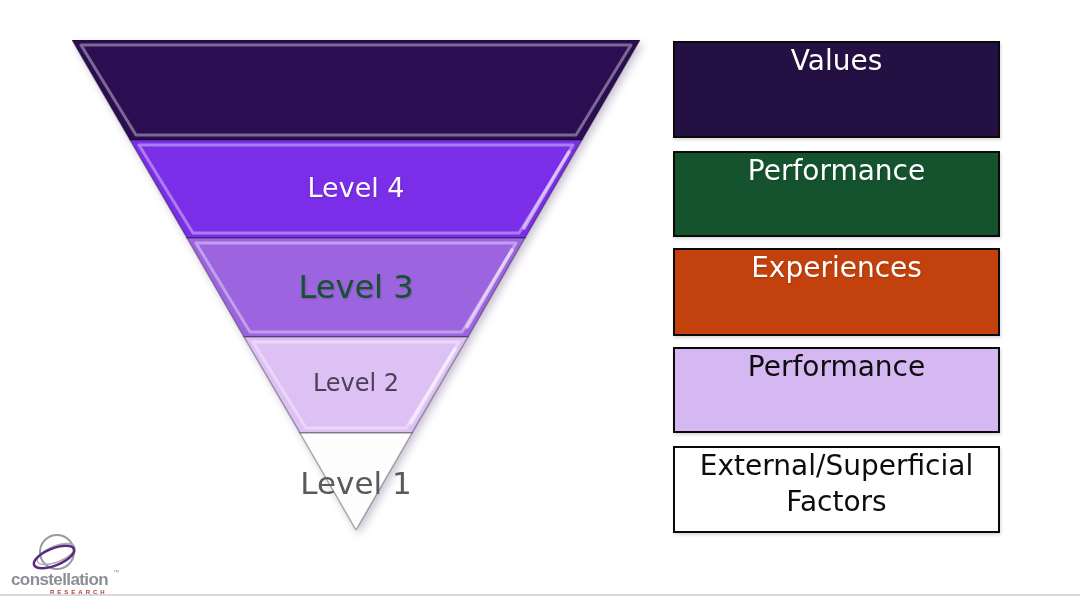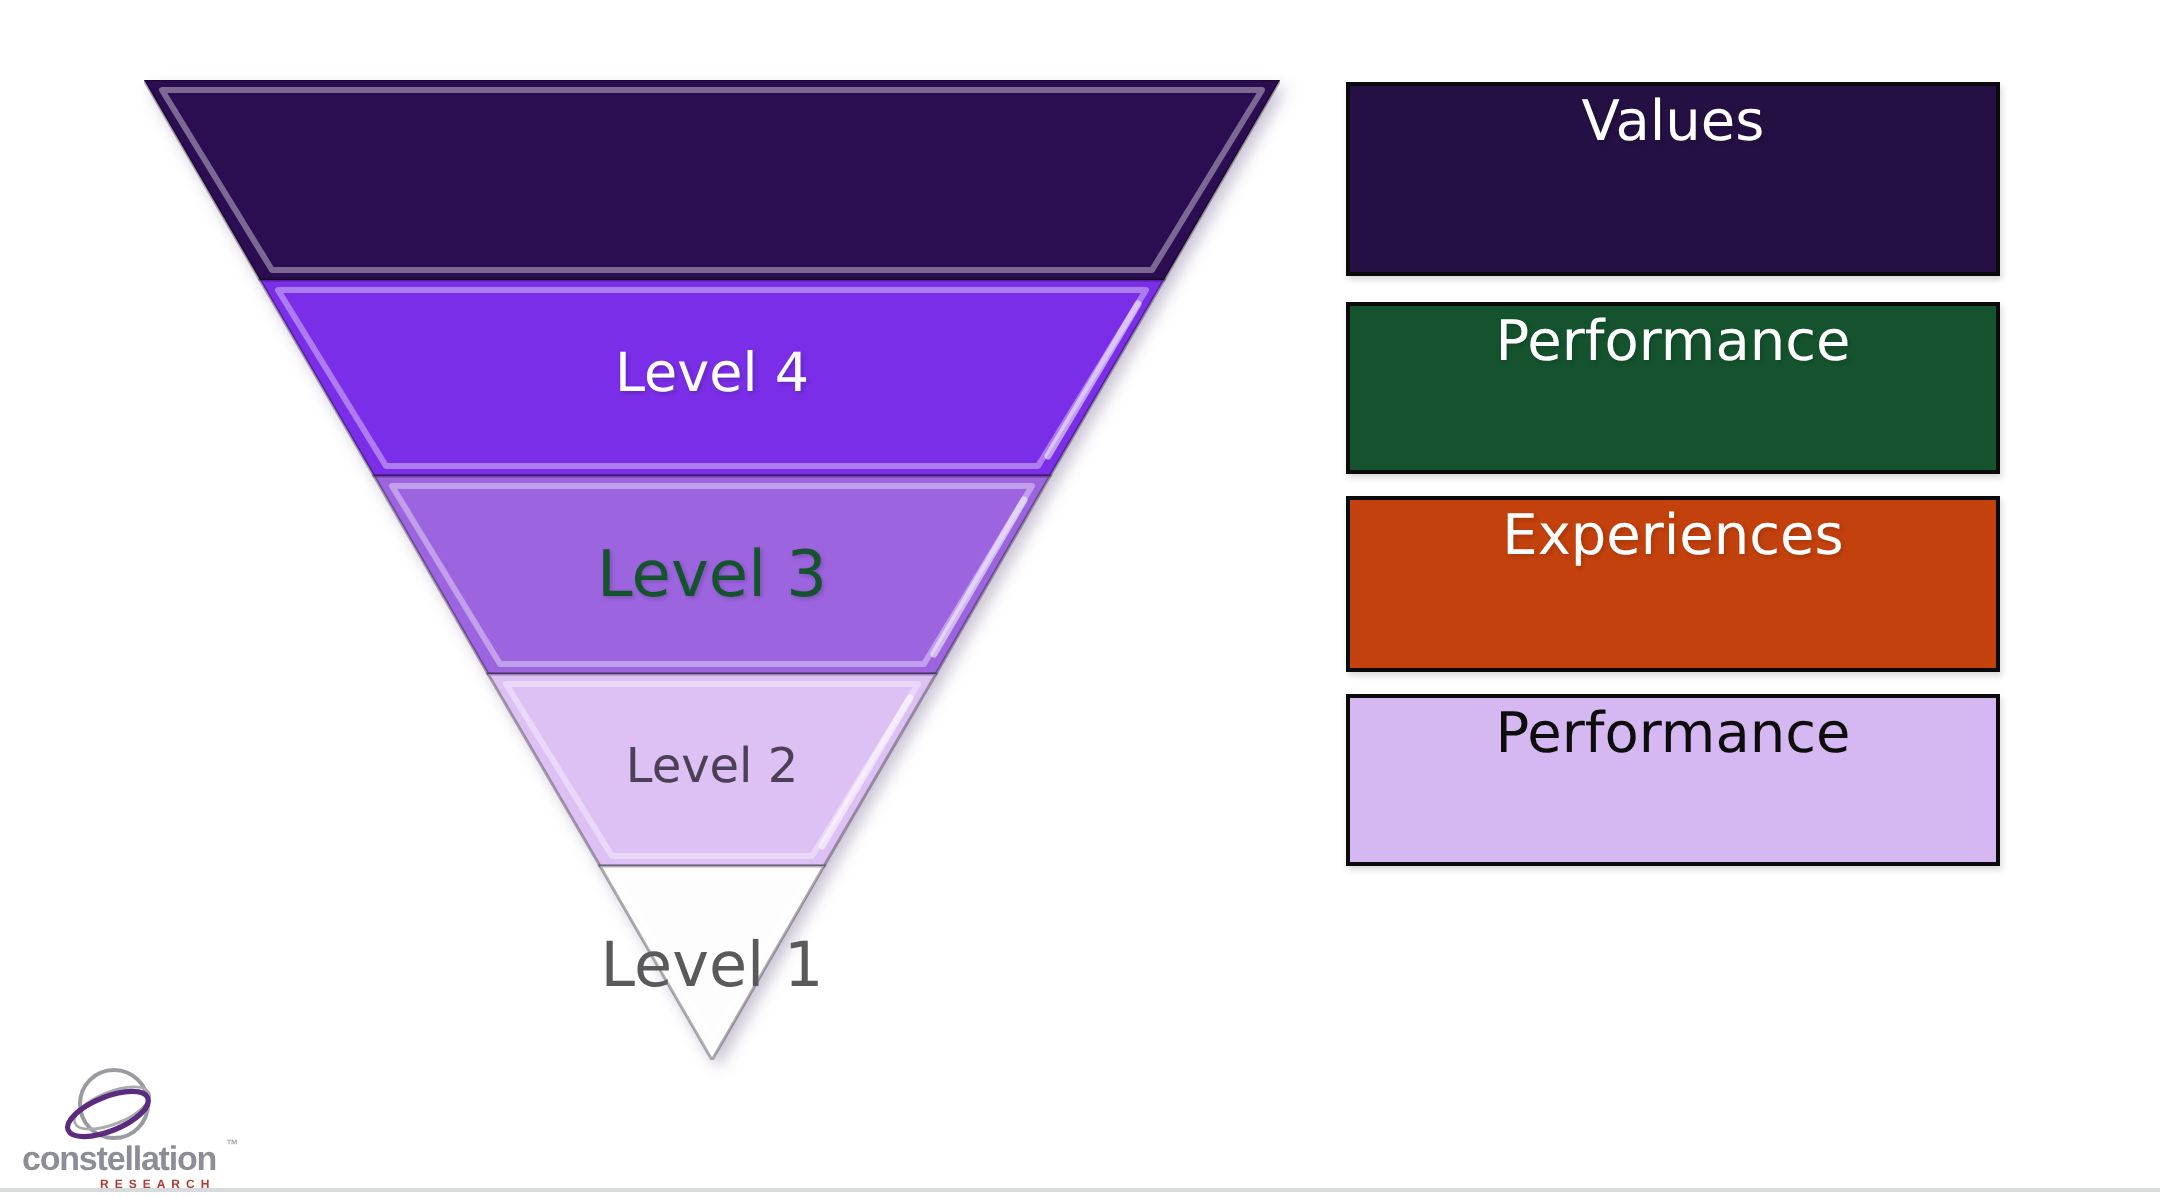--- a/index.html
+++ b/index.html
@@ -137,20 +137,23 @@
   </div>
   <div class="lbox lb1" style="background-color: #14532d;">
     <span class="ltext" style="color: rgb(255, 255, 255);">Performance</span>
   </div>
   <div class="lbox lb2" style="background-color: #c2410c;">
     <span class="ltext" style="color: rgb(255, 255, 255);">Experiences</span>
   </div>
   <div class="lbox lb3 dark-text" style="background-color: rgb(213, 183, 242);">
     <span class="ltext" style="color: rgb(13, 13, 13);">Performance</span>
   </div>
+  <div class="lbox lb4 dark-text" style="background-color: rgb(255, 255, 255);">
+    <span class="ltext" style="color: rgb(13, 13, 13);">External/Superficial Factors</span>
+  </div>
 
   <svg class="logo-svg" viewBox="0 0 112 68" aria-hidden="true">
     <g>
       <circle cx="47" cy="24" r="17" fill="none" stroke="#9a9aa2" stroke-width="2"></circle>
       <ellipse cx="46" cy="26" rx="20" ry="8" fill="none" stroke="#aaaab2" stroke-width="1.4" transform="rotate(-22 46 26)"></ellipse>
       <ellipse cx="44" cy="29" rx="21.5" ry="8.5" fill="none" stroke="#5a2b7e" stroke-width="2.6" transform="rotate(-22 44 29)"></ellipse>
     </g>
     <text x="1" y="57" font-family="Liberation Sans, sans-serif" font-size="17" font-weight="bold" letter-spacing="-0.6" fill="#8d8d97">constellation</text>
     <text x="103" y="46" font-family="Liberation Sans, sans-serif" font-size="6" fill="#8d8d97">™</text>
     <text x="40" y="66" font-family="Liberation Sans, sans-serif" font-size="6" font-weight="bold" letter-spacing="3" fill="#b13a32">RESEARCH</text>

